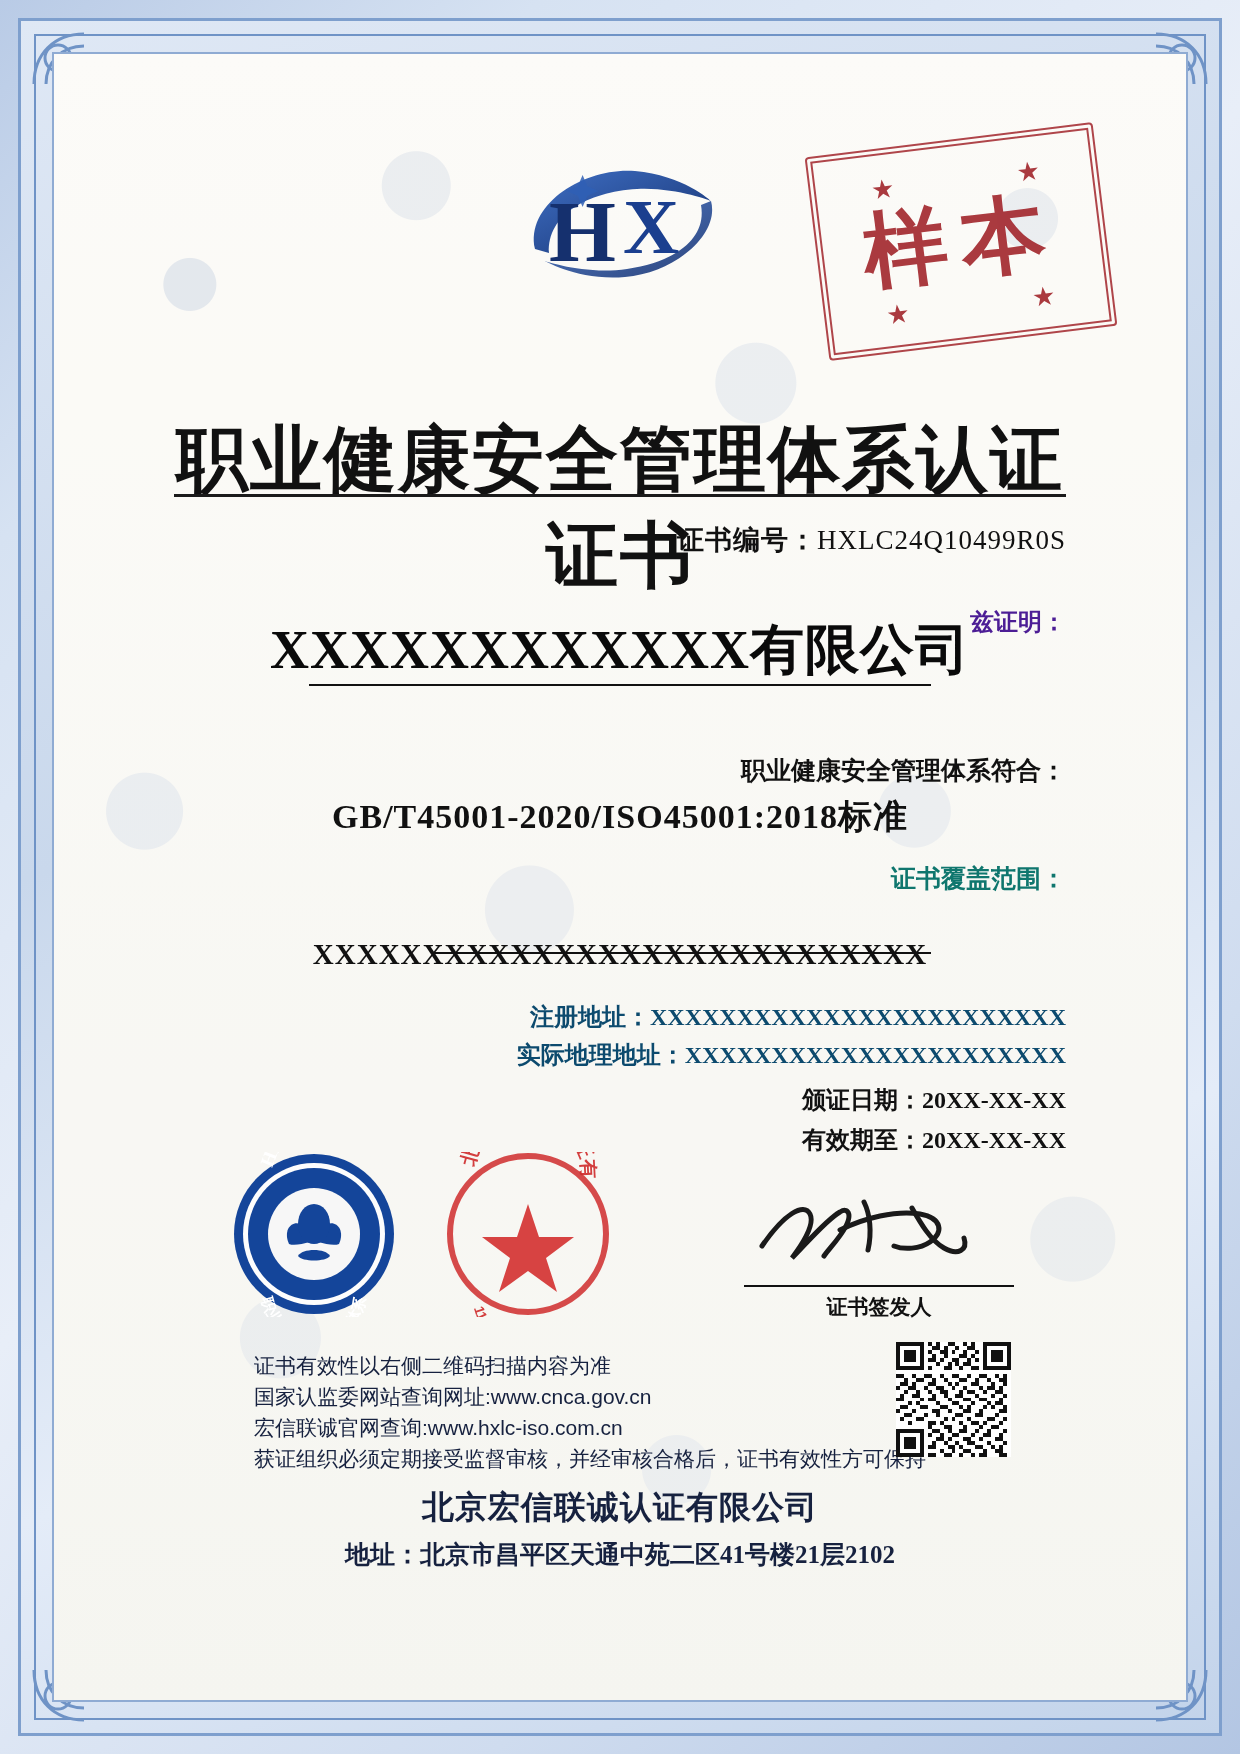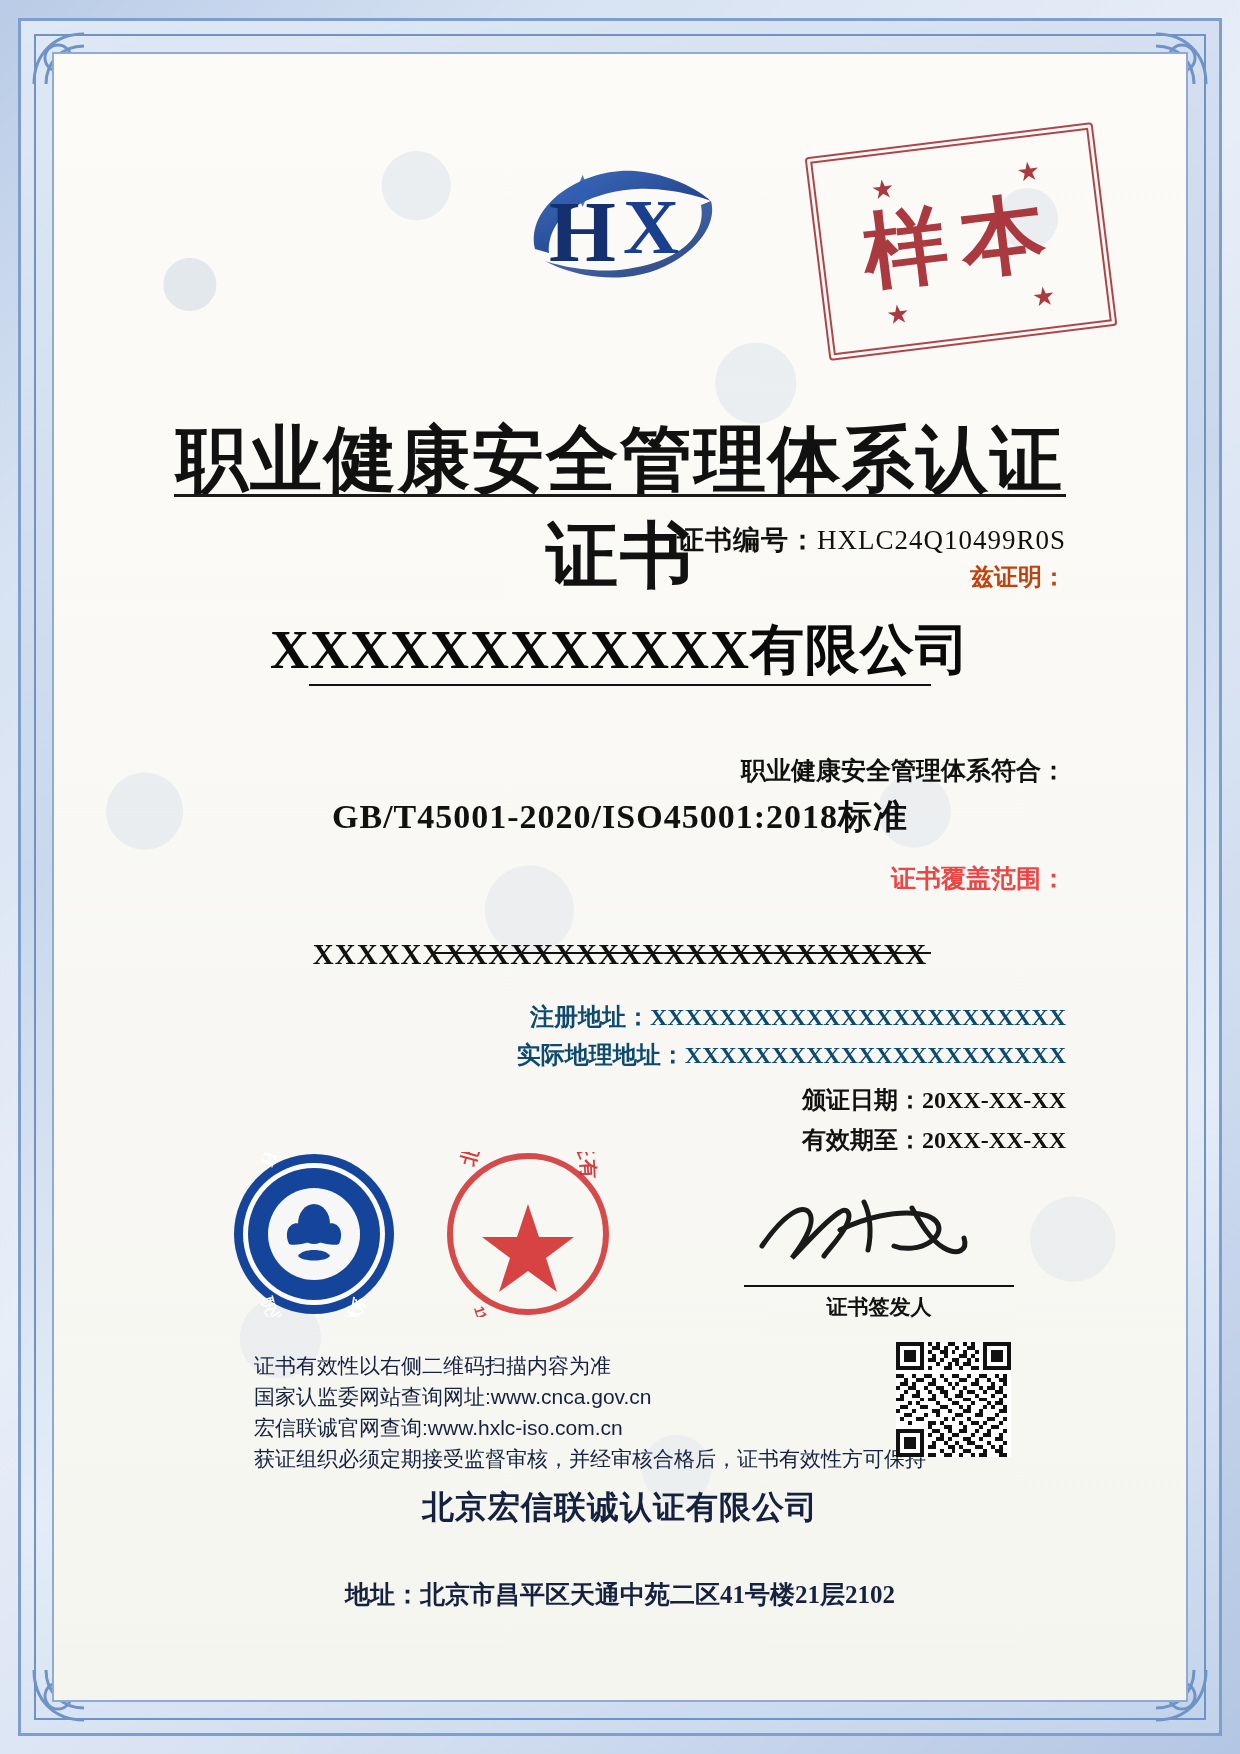--- a/index.html
+++ b/index.html
@@ -102,22 +102,22 @@
     border-bottom:3px solid #1b1b1b;
   }
 
   
   .cert-no{
     position:absolute;right:120px;top:468px;
     font-size:27px;color:#111;letter-spacing:1px;
   }
   .cert-no .lbl{font-weight:bold;}
   .hereby{
-    position:absolute;right:120px;top:507px;
-    font-size:24px;color:#c2410c;font-weight:bold;
+    position:absolute;right:120px;top:552px;
+    font-size:24px;color:#4c1d95;font-weight:bold;
   }
   .company{
     position:absolute;left:120px;right:120px;top:560px;
     text-align:center;font-size:54px;font-weight:bold;color:#0a0a0a;
     letter-spacing:1px;
   }
   .company-line{
     position:absolute;left:255px;right:255px;top:630px;border-bottom:2px solid #111;
   }
   .credit{
@@ -128,21 +128,21 @@
     position:absolute;right:120px;top:700px;
     font-size:25px;font-weight:bold;color:#111;margin-left:31px;
   }
   .standard{
     position:absolute;left:120px;right:120px;top:740px;
     text-align:center;font-size:34px;font-weight:bold;color:#111;
     letter-spacing:1px;
   }
   .scope-label{
     position:absolute;right:120px;top:808px;
-    font-size:25px;font-weight:bold;color:#ef4444;
+    font-size:25px;font-weight:bold;color:#0f766e;
   }
   .scope-value{
     position:absolute;left:120px;right:120px;top:856px;
     text-align:center;font-size:29px;font-weight:bold;color:#111;letter-spacing:1px;margin-top:28px;
   }
   .scope-line{
     position:absolute;left:380px;right:255px;top:898px;border-bottom:2px solid #111;
   }
   .addr{
     position:absolute;right:120px;top:944px;
@@ -175,21 +175,21 @@
   }
   .qr{
     position:absolute;right:175px;top:1288px;width:115px;height:115px;
   }
   .footer-org{
     position:absolute;left:0;right:0;top:1432px;text-align:center;
     font-size:32px;font-weight:bold;color:#16213f;letter-spacing:1px;
   }
   .footer-addr{
     position:absolute;left:0;right:0;top:1484px;text-align:center;
-    font-size:25px;font-weight:bold;color:#16213f;margin-top:40px;
+    font-size:25px;font-weight:bold;color:#16213f;
   }
 </style>
 </head>
 <body>
 
 <div class="page">
   <div class="frame-outer"></div>
   <div class="frame-mid"></div>
 
   <div class="corner c-tl">

